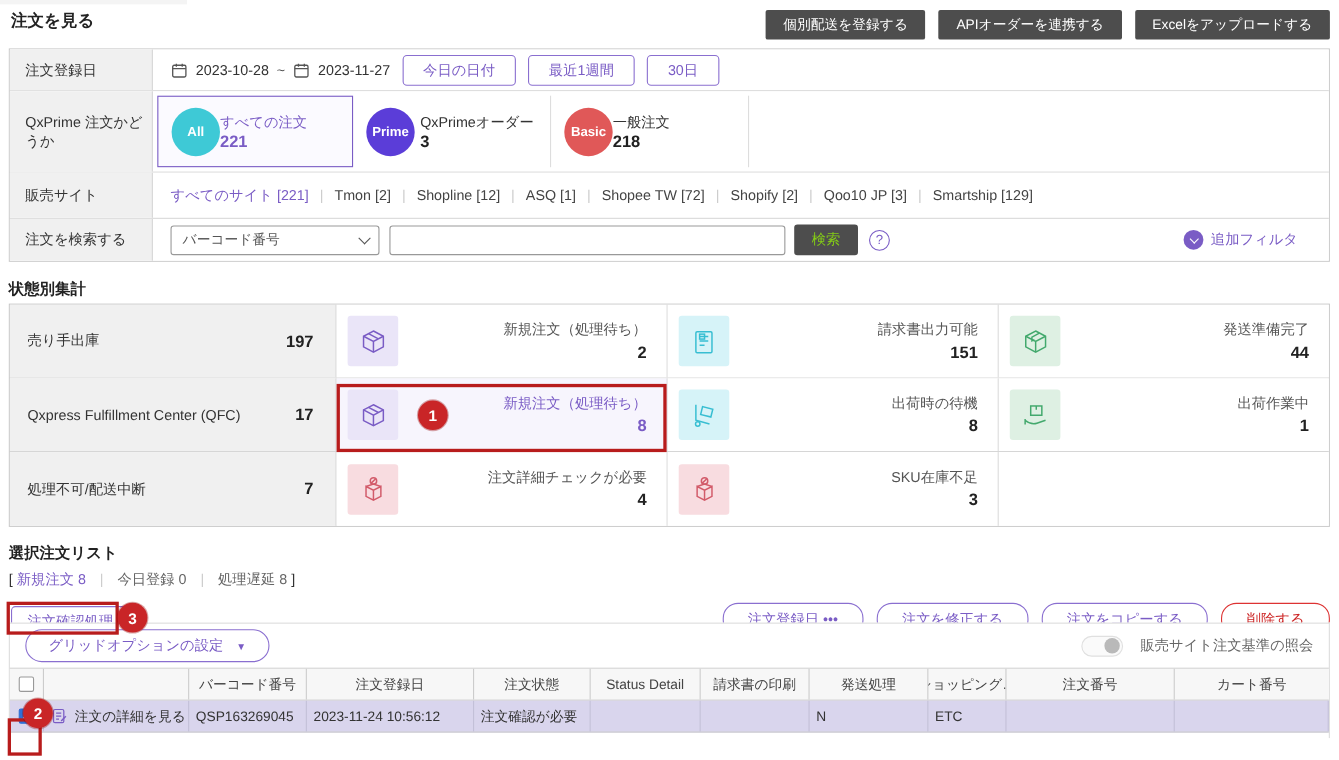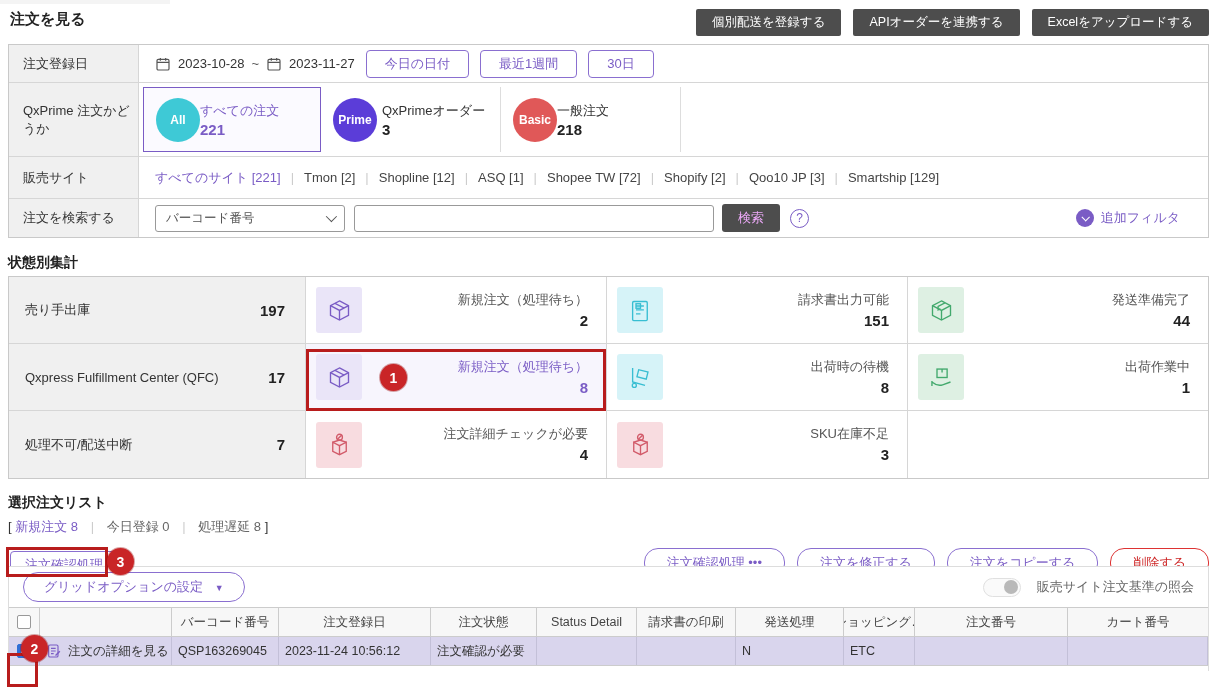--- a/index.html
+++ b/index.html
@@ -38,21 +38,21 @@
   .qx-count { font-size: 15px; font-weight: bold; color: #222; margin-top: 2px; }
   .qx-opt.sel .qx-title, .qx-opt.sel .qx-count { color: #7a5cc5; }
 
   .site-item { color: #444; cursor: pointer; }
   .site-item.sel { color: #7a5cc5; }
   .site-sep { color: #ccc; margin: 0 10px; }
 
   .select-box { width: 190px; height: 27px; border: 1px solid #999; border-radius: 3px; display: flex; align-items: center; padding: 0 10px; color: #555; font-size: 12.5px; margin-left: 6px; background: #fff; cursor: pointer; }
   .select-box .chev { margin-left: auto; width: 8px; height: 8px; border-right: 1.5px solid #555; border-bottom: 1.5px solid #555; transform: rotate(45deg) translateY(-2px); }
   .search-input { width: 360px; height: 27px; border: 1px solid #999; border-radius: 3px; margin-left: 9px; padding: 0 8px; font-family: inherit; font-size: 13px; }
-  .search-btn { background: #4d4d4d; color: #f0abfc; border: none; border-radius: 3px; font-size: 13px; padding: 5px 16px; margin-left: 8px; font-family: inherit; cursor: pointer; }
+  .search-btn { background: #4d4d4d; color: #84cc16; border: none; border-radius: 3px; font-size: 13px; padding: 5px 16px; margin-left: 8px; font-family: inherit; cursor: pointer; }
   .help-circle { width: 19px; height: 19px; border: 1.5px solid #7a5cc5; color: #7a5cc5; border-radius: 50%; display: flex; align-items: center; justify-content: center; font-size: 12px; margin-left: 10px; cursor: pointer; }
   .addfilter { position: absolute; right: 28px; display: flex; align-items: center; gap: 7px; color: #7a5cc5; cursor: pointer; }
   .addfilter-circle { width: 18px; height: 18px; border-radius: 50%; background: #7a5cc5; display: flex; align-items: center; justify-content: center; }
   .addfilter-circle .chev { width: 6px; height: 6px; border-right: 1.7px solid #fff; border-bottom: 1.7px solid #fff; transform: rotate(45deg) translateY(-1px); }
 
   
   .section-title { position: absolute; left: 8px; font-size: 14px; font-weight: bold; color: #222; }
   .status-table { position: absolute; left: 8px; top: 276px; width: 1201px; border: 1px solid #c9c9c9; }
   .s-row { display: flex; height: 67px; border-bottom: 1px solid #d6d6d6; }
   .s-row:last-child { border-bottom: none; }
@@ -369,21 +369,21 @@
     <span class="sum-sep">|</span>
     <span class="sum-item">今日登録 0</span>
     <span class="sum-sep">|</span>
     <span class="sum-item">処理遅延 8</span>
     <span>]</span>
   </div>
 
   <button class="confirm-btn">注文確認処理</button>
 
   <div class="action-buttons">
-    <button class="pill-btn">注文確認処理 •••</button>
+    <button class="pill-btn">注文登録日 •••</button>
     <button class="pill-btn">注文を修正する</button>
     <button class="pill-btn">注文をコピーする</button>
     <button class="pill-btn danger">削除する</button>
   </div>
 
   <div class="grid-panel">
     <div class="grid-opts">
       <button class="grid-opt-btn">
         <span>グリッドオプションの設定</span>
         <span class="caret">▼</span>

